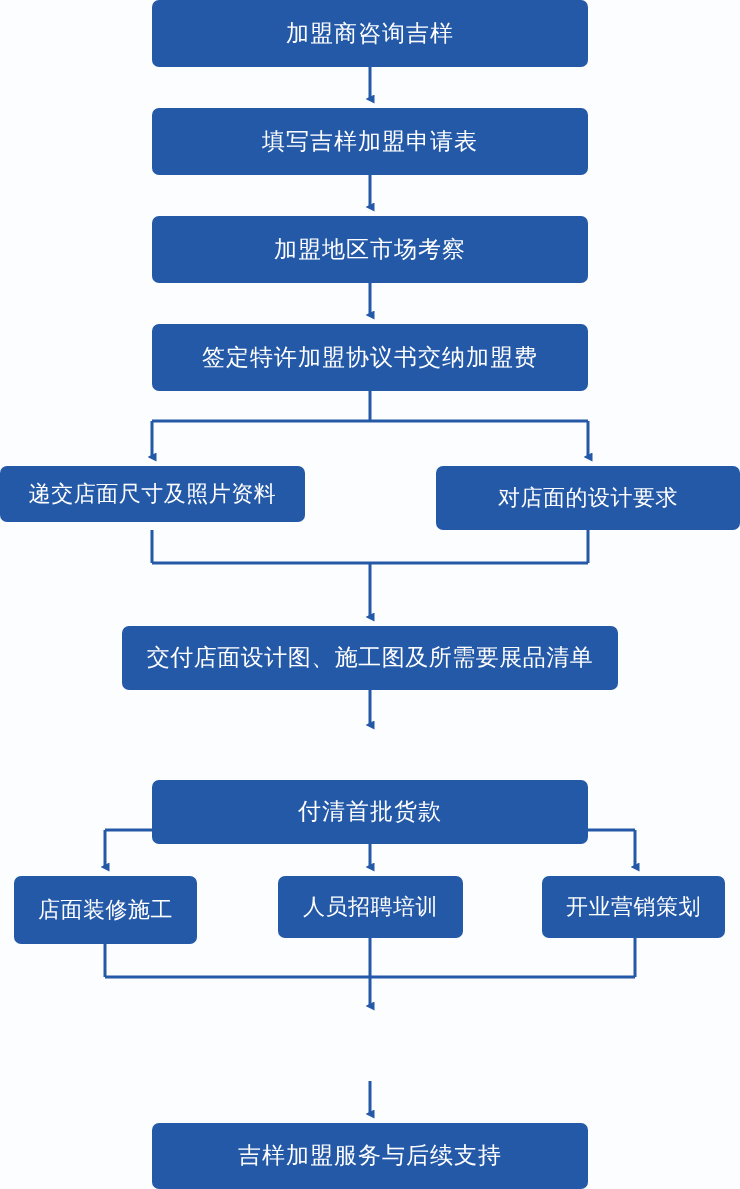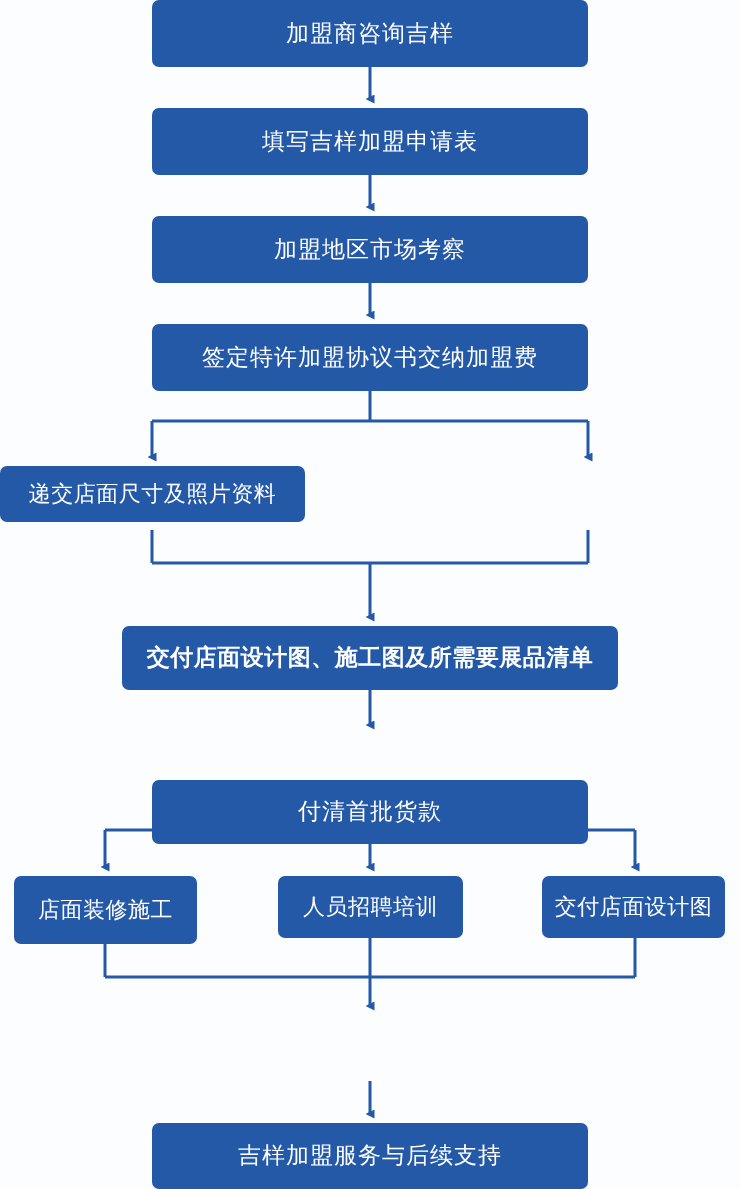--- a/index.html
+++ b/index.html
@@ -22,21 +22,21 @@
     text-align:center;
     font-size:23px;
     font-weight:400;
     letter-spacing:1px;
     line-height:1.2;
     box-sizing:border-box;
     padding:13px 10px;
     white-space:nowrap;
   }
   .node.sm{font-size:22px;letter-spacing:0.5px;}
-  .node.wide{font-size:23px;letter-spacing:0.5px;font-weight:bold;}
+  .node.wide{font-size:23px;letter-spacing:0.5px;}
 </style>
 </head>
 <body>
 
 <div id="flow-root">
 
   <svg id="connectors" viewBox="0 0 740 1189">
     <defs>
       <marker id="arrowhead" markerWidth="10" markerHeight="9" refX="4.5" refY="4.5" orient="auto" markerUnits="userSpaceOnUse">
         <path d="M0,0 L9,0 L4.5,9 Z" fill="#2459a8"></path>
@@ -76,20 +76,21 @@
 
       <line x1="370" y1="1081" x2="370" y2="1114" marker-end="url(#arrowhead)"></line>
     </g>
   </svg>
 
   <div class="node" style="left:152px;top:0px;width:436px;height:67px;">加盟商咨询吉样</div>
   <div class="node" style="left:152px;top:108px;width:436px;height:67px;">填写吉样加盟申请表</div>
   <div class="node" style="left:152px;top:216px;width:436px;height:67px;">加盟地区市场考察</div>
   <div class="node" style="left:152px;top:324px;width:436px;height:67px;">签定特许加盟协议书交纳加盟费</div>
   <div class="node sm" style="left:0px;top:466px;width:305px;height:56px;">递交店面尺寸及照片资料</div>
+  <div class="node sm" style="left:436px;top:466px;width:304px;height:64px;">对店面的设计要求</div>
   <div class="node wide" style="left:122px;top:626px;width:496px;height:64px;">交付店面设计图、施工图及所需要展品清单</div>
   <div class="node" style="left:152px;top:734px;width:436px;height:64px;margin-top:46px;">付清首批货款</div>
   <div class="node sm" style="left:14px;top:876px;width:183px;height:68px;">店面装修施工</div>
   <div class="node sm" style="left:278px;top:876px;width:185px;height:62px;">人员招聘培训</div>
-  <div class="node sm" style="left:542px;top:876px;width:183px;height:62px;">交付店面设计图</div>
+  <div class="node sm" style="left:542px;top:876px;width:183px;height:62px;">开业营销策划</div>
   <div class="node" style="left:152px;top:1123px;width:436px;height:66px;">吉样加盟服务与后续支持</div>
 
 </div>
 
 </body></html>

